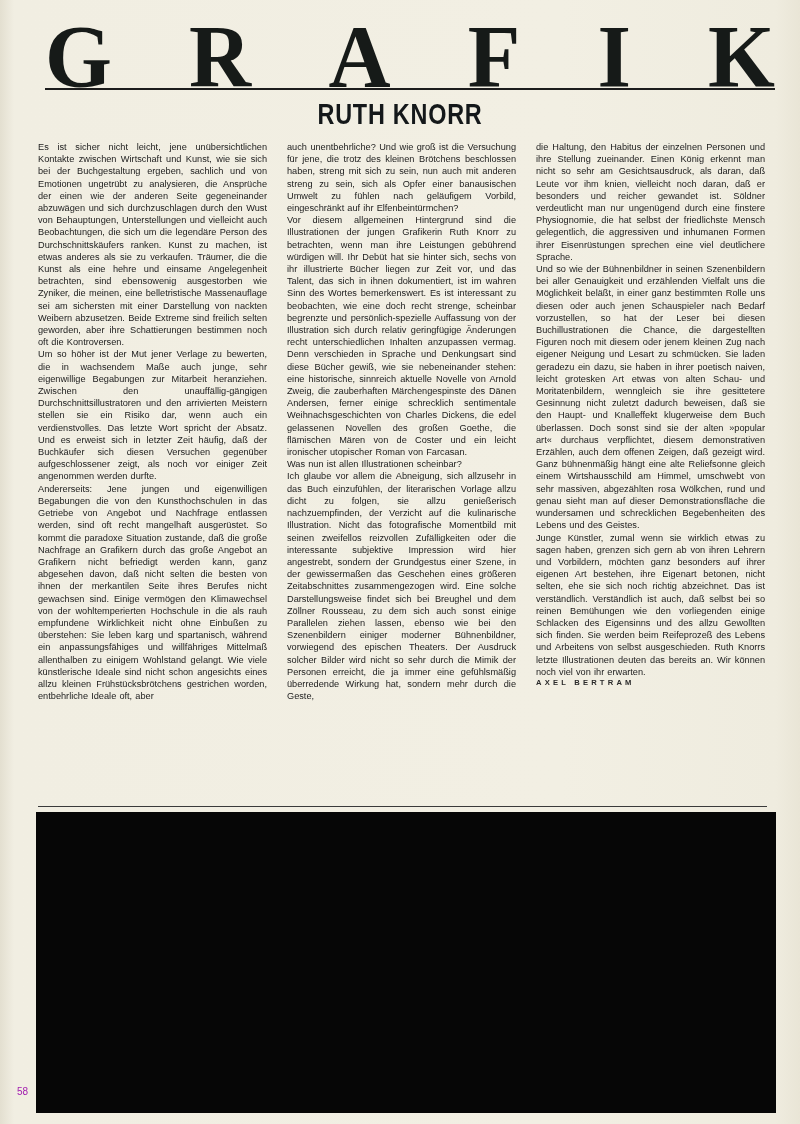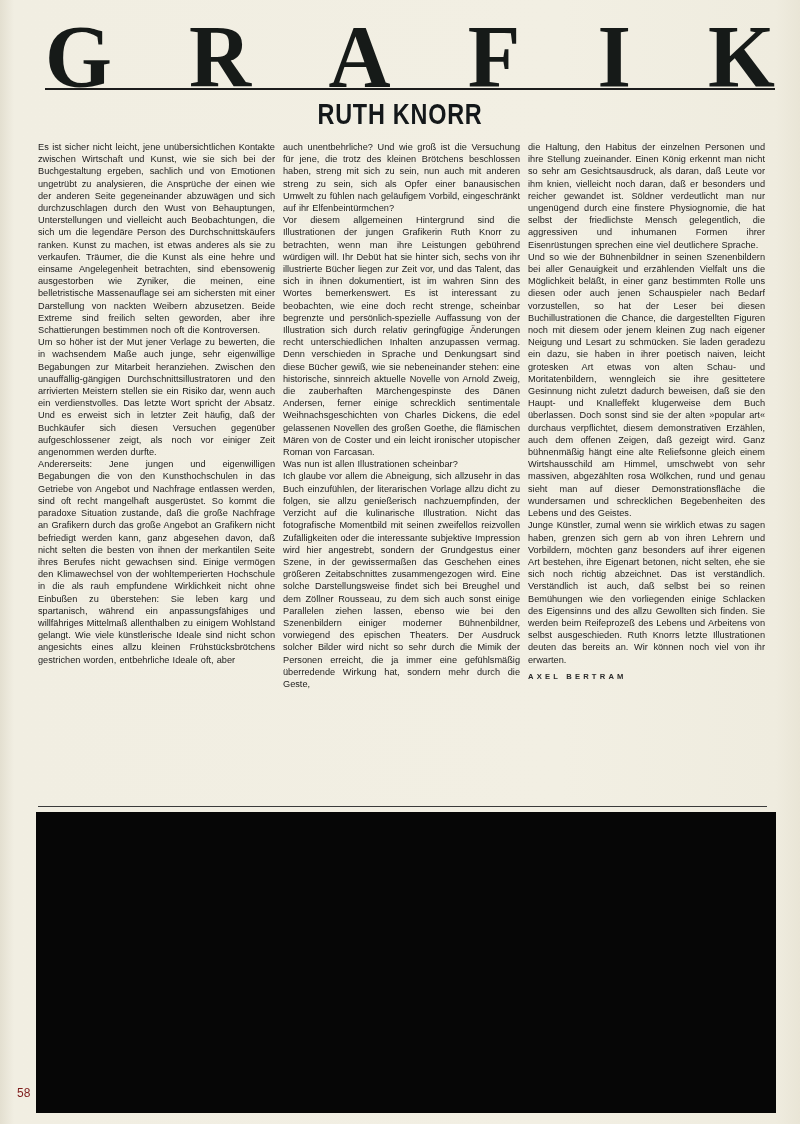--- a/index.html
+++ b/index.html
@@ -18,39 +18,39 @@
   .masthead-rule{
     position:absolute;left:45px;top:88px;width:730px;height:2px;background:#1c1c1c;
   }
   .article-title{
     position:absolute;left:0;top:99px;width:800px;text-align:center;
     font-weight:700;font-size:30px;line-height:1;letter-spacing:1px;
     transform:scaleX(0.78);color:#14181a;
   }
   .columns{
     position:absolute;left:38px;top:141px;width:727px;height:664px;
-    display:flex;gap:8px;overflow:hidden;
+    display:flex;gap:20px;overflow:hidden;
   }
   .col{flex:1 1 0;min-width:0;}
   .col p{
     margin:0;font-size:9.2px;line-height:12.2px;text-align:justify;
     text-align-last:left;color:#212121;word-spacing:0.6px;
   }
   .byline{
-    margin-top:6px;font-size:7.6px;font-weight:700;letter-spacing:3.2px;
+    font-size:7.6px;font-weight:700;letter-spacing:3.2px;
     color:#2a2a2a;
   }
   .footer-rule{
     position:absolute;left:38px;top:806px;width:729px;height:1px;background:#3a3a3a;
   }
   .illustration{
     position:absolute;left:36px;top:812px;width:740px;height:301px;background:#060606;
   }
   .page-number{
-    position:absolute;left:17px;top:1086px;font-size:12px;color:#7f1d1d;
+    position:absolute;left:17px;top:1086px;font-size:10px;color:#a21caf;
   }
 </style>
 </head>
 <body>
 
 <div class="masthead">
   <span>G</span>
   <span>R</span>
   <span>A</span>
   <span>F</span>

